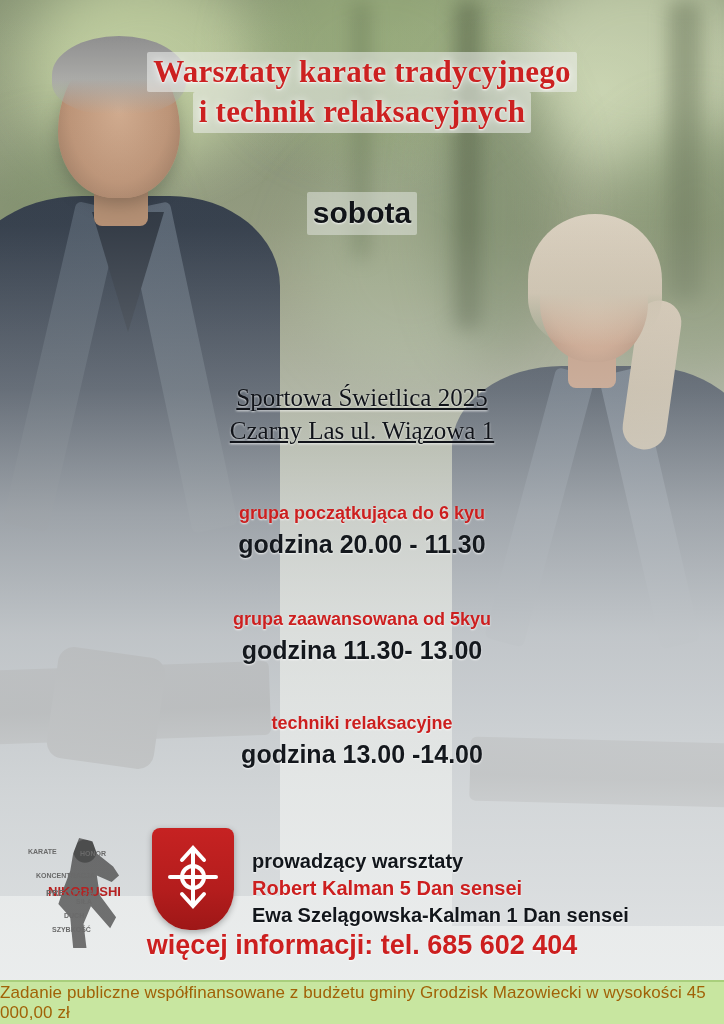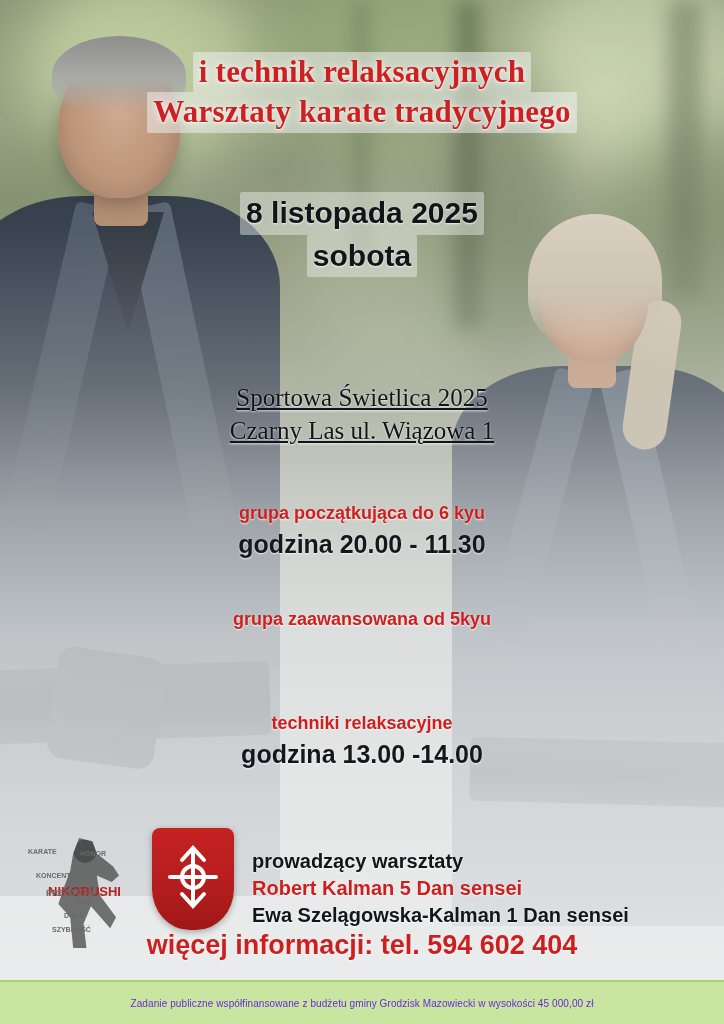--- a/index.html
+++ b/index.html
@@ -276,21 +276,21 @@
   }
 
   
   .footer {
     position: absolute; left: 0; bottom: 0; width: 724px; height: 44px;
     background: #c8e6a0;
     border-top: 2px solid #a9cf7c;
     display: flex; align-items: center; justify-content: center;
   }
   .footer span {
-    color: #6d28d9; font-size: 10px; font-weight: 400; letter-spacing: 0.1px;
+    color: #a16207; font-size: 17px; font-weight: 400; letter-spacing: 0.1px;
   }
 </style>
 </head>
 <body>
 
 <div id="poster">
 
   <div class="blob b1"></div>
   <div class="blob b2"></div>
   <div class="blob b3"></div>
@@ -321,53 +321,53 @@
     <div class="w-hairback"></div>
     <div class="w-neck"></div>
     <div class="w-head"></div>
     <div class="w-hair"></div>
     <div class="w-belt"></div>
   </div>
 
   <div class="haze"></div>
 
   <div class="tx title">
+    <div><span class="ln">Warsztaty karate tradycyjnego</span></div>
     <div><span class="ln">i technik relaksacyjnych</span></div>
-    <div><span class="ln">Warsztaty karate tradycyjnego</span></div>
   </div>
 
   <div class="tx date">
-    <div><span class="ln">8 listopada 2025</span></div>
     <div><span class="ln">sobota</span></div>
   </div>
 
   <div class="tx venue">
     <div>Sportowa Świetlica 2025</div>
     <div>Czarny Las ul. Wiązowa 1</div>
   </div>
 
   <div class="group" id="g1">
     <div class="g-name">grupa początkująca do 6 kyu</div>
     <div class="g-time">godzina 20.00 - 11.30</div>
   </div>
   <div class="group" id="g2">
     <div class="g-name">grupa zaawansowana  od 5kyu</div>
+    <div class="g-time">godzina 11.30- 13.00</div>
   </div>
   <div class="group" id="g3">
     <div class="g-name">techniki relaksacyjne</div>
     <div class="g-time">godzina 13.00 -14.00</div>
   </div>
 
   <div class="instructors">
     <div class="ins-lead">prowadzący warsztaty</div>
     <div class="ins-red">Robert Kalman 5 Dan sensei</div>
     <div class="ins-dark">Ewa Szelągowska-Kalman  1 Dan sensei</div>
   </div>
 
-  <div class="contact">więcej informacji:  tel. 594 602 404</div>
+  <div class="contact">więcej informacji:  tel. 685 602 404</div>
 
   <div class="wordcloud">
     <div class="wc-fig"></div>
     <div class="wc-word wc-red" style="left:6px; top:52px; font-size:13px;margin-left:24px;">NIKOBUSHI</div>
     <div class="wc-word" style="left:28px; top:28px; font-size:9px;margin-top:28px;">PRECYZJA</div>
     <div class="wc-word" style="left:18px; top:40px; font-size:7px;">KONCENTRACJA</div>
     <div class="wc-word" style="left:58px; top:66px; font-size:7px;">SIŁA</div>
     <div class="wc-word" style="left:46px; top:80px; font-size:7px;">DUCH</div>
     <div class="wc-word" style="left:10px; top:16px; font-size:7px;">KARATE</div>
     <div class="wc-word" style="left:62px; top:18px; font-size:7px;">HONOR</div>

